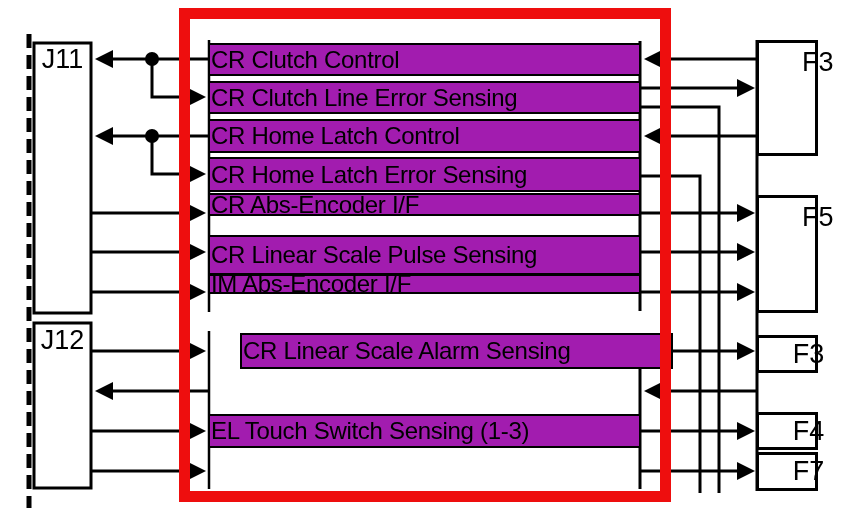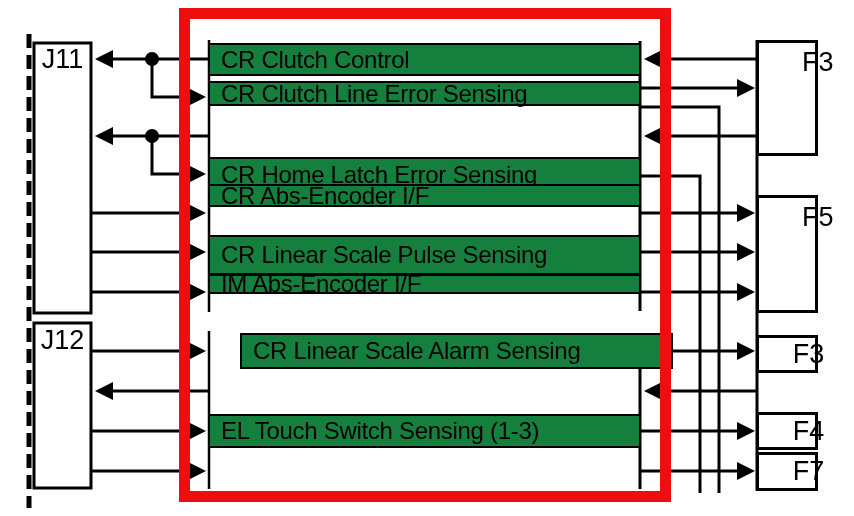--- a/index.html
+++ b/index.html
@@ -3,22 +3,22 @@
 <meta charset="utf-8">
 <style>
   html,body{margin:0;padding:0;background:#fff;}
   .stage{
     position:relative;width:854px;height:516px;background:#ffffff;overflow:hidden;
     font-family:"Liberation Sans","DejaVu Sans",sans-serif;color:#000;
   }
   .layer{position:absolute;left:0;top:0;}
   .sigbox{
     position:absolute;left:208px;width:433px;box-sizing:border-box;
-    background:#15803d;border:2px solid #000;
-    display:flex;align-items:center;padding-left:11px;
+    background:#a21caf;border:2px solid #000;
+    display:flex;align-items:center;padding-left:1px;
     font-size:24px;line-height:1;white-space:nowrap;letter-spacing:-0.3px;
   }
   .fbox{
     position:absolute;left:756px;width:62px;box-sizing:border-box;
     background:#fff;border:3px solid #000;
     font-size:27px;
   }
   .fbox .flabel{display:block;text-align:center;padding-left:43px;}
   .fbox.tall .flabel{margin-top:4px;}
   .fbox.short{display:flex;align-items:center;justify-content:center;}
@@ -106,23 +106,24 @@
       <polygon points="755,351 737,342 737,360"></polygon>
       <polygon points="755,431 737,422 737,440"></polygon>
       <polygon points="755,471 737,462 737,480"></polygon>
     </g>
   </svg>
 
   <div class="jlabel" style="top:46px;">J11</div>
   <div class="jlabel" style="top:327px;">J12</div>
 
   <div class="sigbox" style="top:43px;height:33px;">CR Clutch Control</div>
-  <div class="sigbox" style="top:81px;height:25px;">CR Clutch Line Error Sensing</div>
+  <div class="sigbox" style="top:81px;height:33px;">CR Clutch Line Error Sensing</div>
+  <div class="sigbox" style="top:119px;height:34px;">CR Home Latch Control</div>
   <div class="sigbox" style="top:157px;height:35px;">CR Home Latch Error Sensing</div>
-  <div class="sigbox" style="top:184px;height:23px;">CR Abs-Encoder I/F</div>
+  <div class="sigbox" style="top:193px;height:23px;">CR Abs-Encoder I/F</div>
   <div class="sigbox" style="top:235px;height:40px;">CR Linear Scale Pulse Sensing</div>
   <div class="sigbox" style="top:274px;height:20px;">IM Abs-Encoder I/F</div>
   <div class="sigbox" style="top:333px;height:36px;margin-left:32px;">CR Linear Scale Alarm Sensing</div>
   <div class="sigbox" style="top:414px;height:34px;">EL Touch Switch Sensing (1-3)</div>
 
   <div class="fbox tall" style="top:40px;height:116px;">
     <span class="flabel">F3</span>
   </div>
   <div class="fbox tall" style="top:195px;height:118px;">
     <span class="flabel">F5</span>

